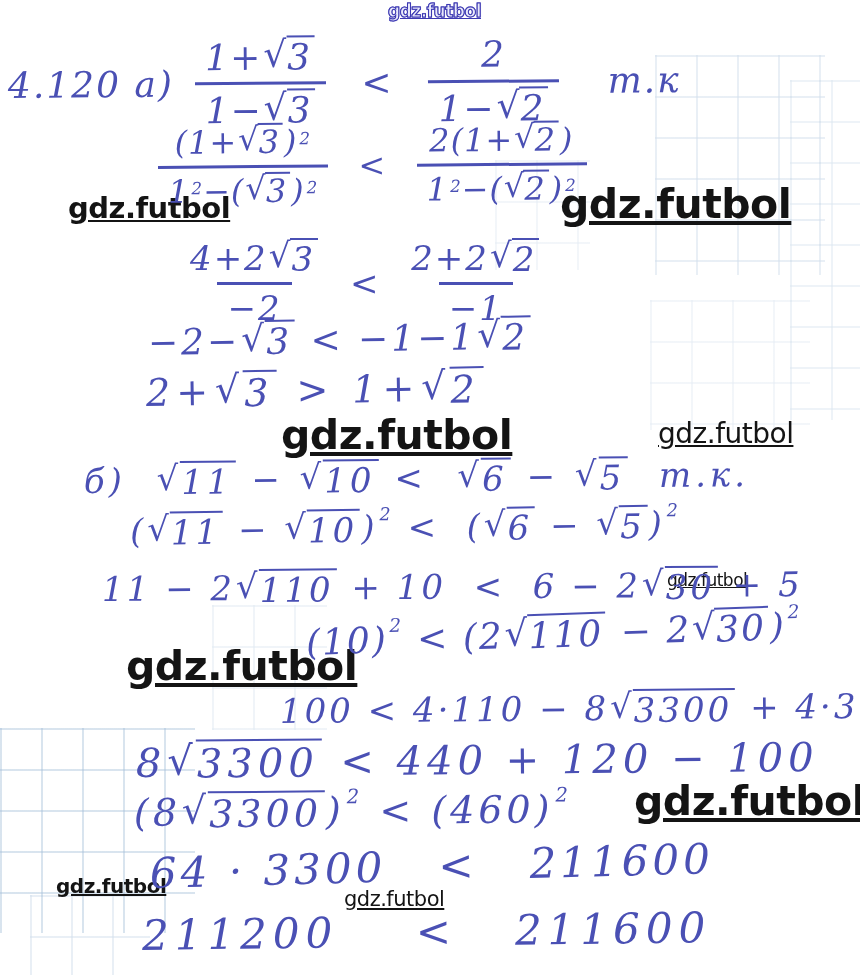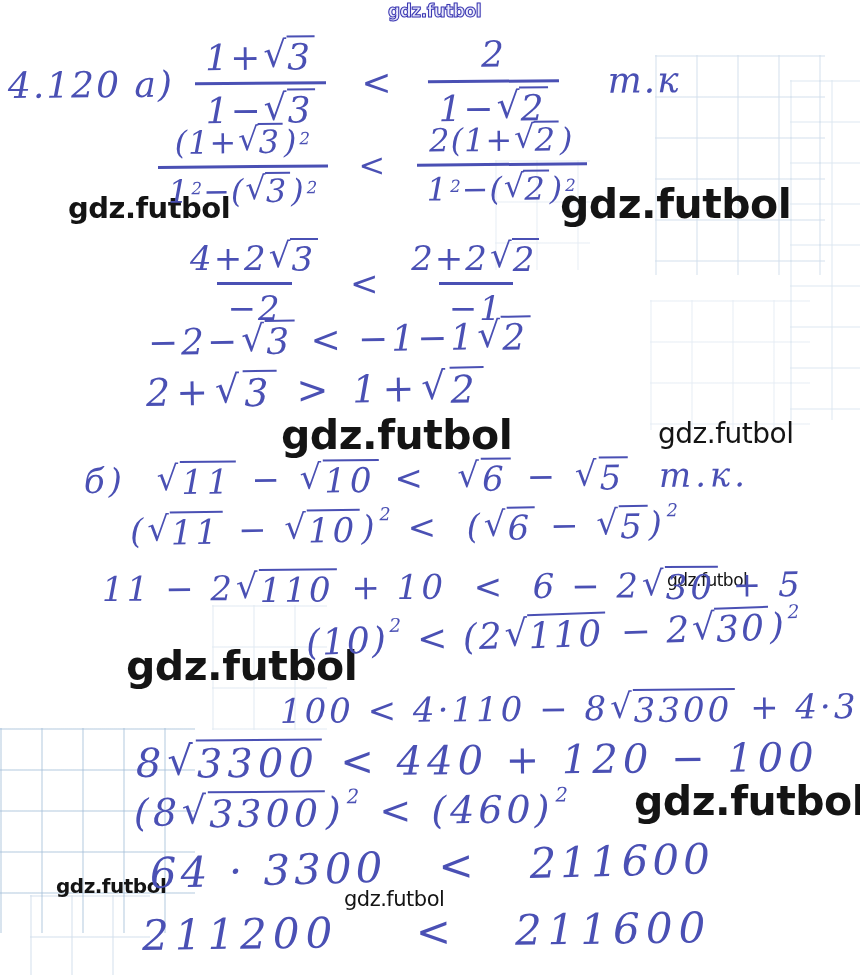--- a/index.html
+++ b/index.html
@@ -24,20 +24,21 @@
     background-size:41px 41px;
     pointer-events:none;
   }
   
   .watermark {
     position:absolute;
     font-family:"DejaVu Sans","Liberation Sans",sans-serif;
     line-height:1.05;
     letter-spacing:-0.5px;
     white-space:nowrap;
+    text-decoration:underline;
   }
   .watermark.solid { color:#141414; }
   .watermark.outline {
     color:#e8e9fa;
     -webkit-text-stroke:1px #3c38b2;
     text-shadow:0 0 1px #4a46c0;
   }
   
   .math-line {
     position:absolute;

